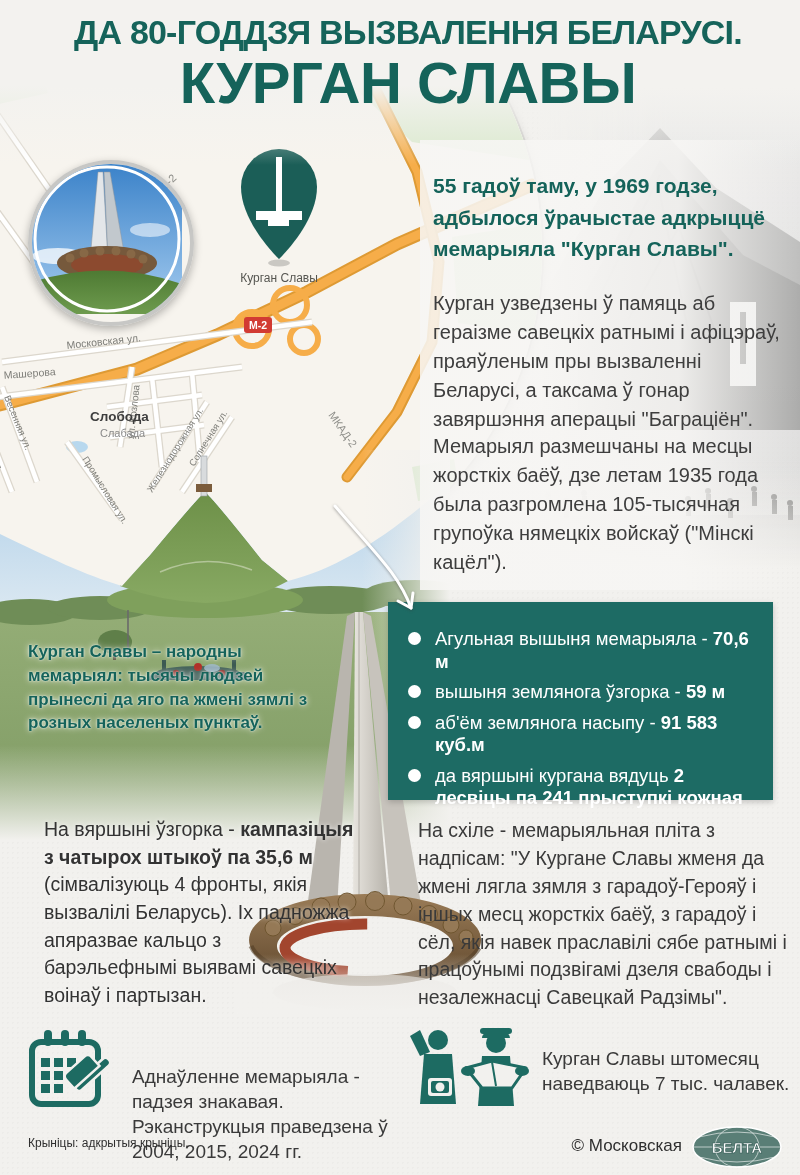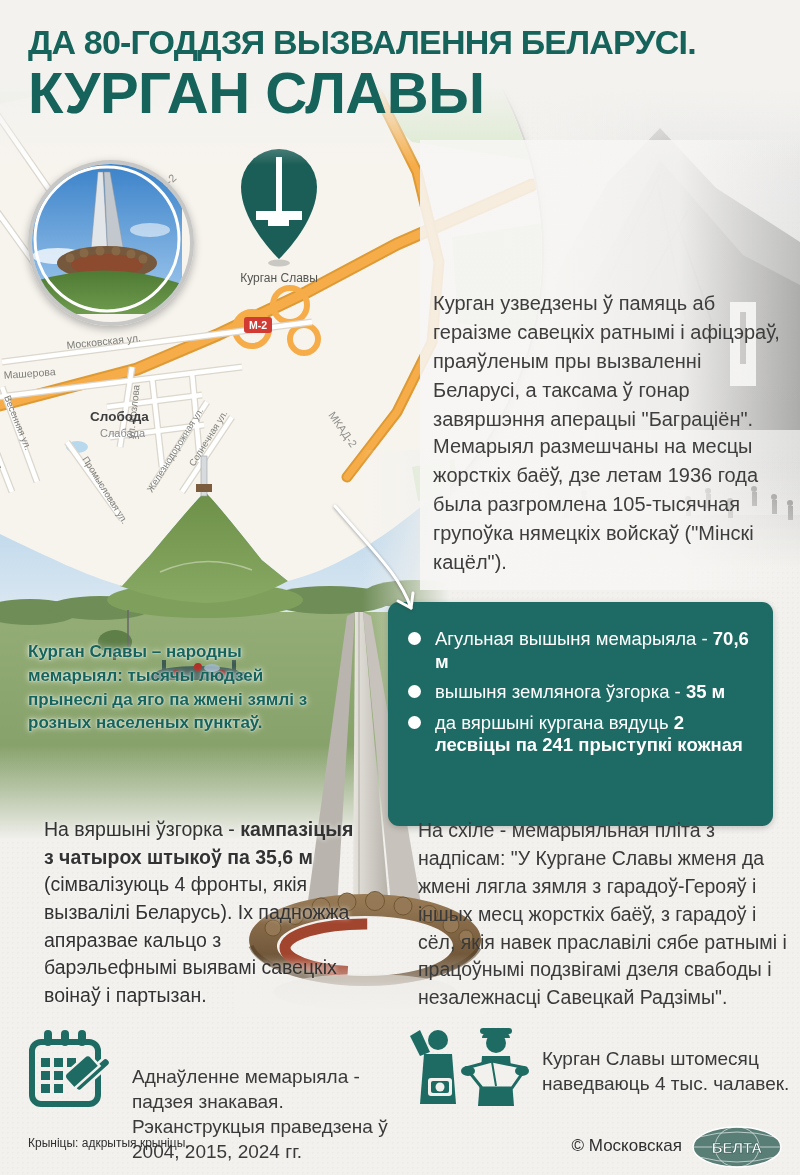--- a/index.html
+++ b/index.html
@@ -7,21 +7,21 @@
     position:relative;width:800px;height:1175px;overflow:hidden;
     background:#f2f1ee;
     background-image:radial-gradient(rgba(0,0,0,0.02) 1px, transparent 1px);
     background-size:5px 5px;
     font-family:"Liberation Sans",sans-serif;
     margin:0 auto;
   }
   .abs{position:absolute;}
 
   
-  #title-block{left:28px;top:22px;width:760px;z-index:40;}
+  #title-block{left:28px;top:12px;width:760px;z-index:40;text-align:center;}
   #title-line1{font-size:34px;font-weight:700;color:#15635a;letter-spacing:-0.8px;line-height:1.22;}
   #title-line2{font-size:58px;font-weight:700;color:#15635a;letter-spacing:-0.5px;line-height:1.05;}
 
   
   #bw-photo{left:538px;top:90px;width:262px;height:478px;z-index:1;opacity:.8;}
   #map-circle{
     left:-150px;top:-95px;width:690px;height:690px;border-radius:50%;
     overflow:hidden;z-index:2;border:2px solid #c6c5c2;
     box-shadow:0 3px 10px rgba(0,0,0,.15), inset 0 0 0 3px rgba(255,255,255,.85);
     background:#f7f4ee;
@@ -37,22 +37,22 @@
   #monument{left:235px;top:610px;width:250px;height:405px;z-index:6;}
 
   
   .lead-right{left:433px;top:170px;width:356px;z-index:30;
     font-size:21px;font-weight:700;color:#15635a;line-height:1.5;margin:0;}
   .para{width:356px;left:433px;z-index:30;font-size:20px;color:#3e3e3e;line-height:1.45;margin:0;}
   #para1{top:289px;}
   #para2{top:432px;}
 
   
-  #stats-box{left:388px;top:602px;width:385px;height:224px;background:#1d6b64;z-index:25;
-    box-shadow:0 2px 6px rgba(0,0,0,.2);border-radius:11px;}
+  #stats-box{left:388px;top:602px;width:385px;height:198px;background:#1d6b64;z-index:25;
+    box-shadow:0 2px 6px rgba(0,0,0,.2);}
   #stats-list{list-style:none;margin:0;padding:26px 18px 14px 18px;}
   #stats-list li{display:flex;align-items:flex-start;margin-bottom:8px;}
   #stats-list .dot{flex:0 0 13px;width:13px;height:13px;border-radius:50%;background:#fff;margin:4px 14px 0 2px;}
   #stats-list .stat-text{font-size:18.5px;color:#fff;line-height:1.22;}
   #stats-list b{font-weight:700;}
 
   
   #arrow{left:323px;top:496px;width:110px;height:130px;z-index:26;}
 
   
@@ -367,32 +367,37 @@
   <svg class="abs" id="arrow" viewBox="0 0 110 130" style="filter:drop-shadow(0 1px 1.5px rgba(60,60,60,.45));">
     <path d="M12,10 C50,55 76,78 88,112" stroke="#ffffff" stroke-width="3" fill="none" stroke-linecap="round"></path>
     <path d="M75,105 L88,112 L90,97" stroke="#ffffff" stroke-width="3" fill="none" stroke-linecap="round" stroke-linejoin="round"></path>
   </svg>
 
   <header class="abs" id="title-block">
     <div id="title-line1">ДА 80-ГОДДЗЯ ВЫЗВАЛЕННЯ БЕЛАРУСІ.</div>
     <div id="title-line2">КУРГАН СЛАВЫ</div>
   </header>
 
+  <p class="abs lead-right">55 гадоў таму, у 1969 годзе, адбылося ўрачыстае адкрыццё мемарыяла "Курган Славы".</p>
   <p class="abs para" id="para1">Курган узведзены ў памяць аб гераізме савецкіх ратнымі і афіцэраў, праяўленым пры вызваленні Беларусі, а таксама ў гонар завяршэння аперацыі "Баграціён".</p>
-  <p class="abs para" id="para2">Мемарыял размешчаны на месцы жорсткіх баёў, дзе летам 1936 года была разгромлена 105-тысячная групоўка нямецкіх войскаў ("Мінскі кацёл").</p>
+  <p class="abs para" id="para2">Мемарыял размешчаны на месцы жорсткіх баёў, дзе летам 1935 года была разгромлена 105-тысячная групоўка нямецкіх войскаў ("Мінскі кацёл").</p>
 
   <div class="abs" id="stats-box">
     <ul id="stats-list">
         <li>
           <span class="dot"></span>
           <span class="stat-text">Агульная вышыня мемарыяла - <b>70,6 м</b></span>
         </li>
         <li>
           <span class="dot"></span>
-          <span class="stat-text">вышыня землянога ўзгорка - <b>35 м</b></span>
+          <span class="stat-text">вышыня землянога ўзгорка - <b>59 м</b></span>
+        </li>
+        <li>
+          <span class="dot"></span>
+          <span class="stat-text">аб'ём землянога насыпу - <b>91 583 куб.м</b></span>
         </li>
         <li>
           <span class="dot"></span>
           <span class="stat-text">да вяршыні кургана вядуць <b>2 лесвіцы па 241 прыступкі кожная</b></span>
         </li>
       </ul>
   </div>
 
   <p class="abs" id="lead-left">Курган Славы – народны мемарыял: тысячы людзей прынеслі да яго па жмені зямлі з розных населеных пунктаў.</p>
   <p class="abs" id="para-left"><span>На вяршыні ўзгорка - </span><b>кампазіцыя з чатырох штыкоў па 35,6 м</b><span> (сімвалізуюць 4 фронты, якія вызвалілі Беларусь). Іх падножжа апяразвае кальцо з барэльефнымі выявамі савецкіх воінаў і партызан.</span></p>
@@ -438,21 +443,21 @@
         <path d="M74,12 a14,8 0 0 1 28,0 z" fill="#1d6b62"></path>
         <rect x="72" y="2" width="32" height="6" rx="3" fill="#1d6b62"></rect>
         <path d="M74,30 L102,30 L106,80 L70,80 Z" fill="#1d6b62"></path>
         <path d="M58,42 L84,35 L118,42 L104,62 L74,62 Z" fill="#f2f1ee" stroke="#1d6b62" stroke-width="3" stroke-linejoin="round"></path>
         <path d="M84,36 L88,60" stroke="#1d6b62" stroke-width="2"></path>
         <ellipse cx="60" cy="45" rx="7" ry="5" fill="#1d6b62"></ellipse>
         <ellipse cx="114" cy="45" rx="7" ry="5" fill="#1d6b62"></ellipse>
       </g>
     </svg>
   </div>
-  <p class="abs fact-text" id="fact2-text">Курган Славы штомесяц наведваюць 4 тыс. чалавек.</p>
+  <p class="abs fact-text" id="fact2-text">Курган Славы штомесяц наведваюць 7 тыс. чалавек.</p>
 
   <span class="abs" id="footer-sources">Крыніцы: адкрытыя крыніцы.</span>
   <span class="abs" id="footer-credit">© Московская</span>
   <div class="abs" id="belta-logo">
     <svg width="94" height="46" viewBox="0 0 94 46">
       <ellipse cx="47" cy="23" rx="44" ry="20" fill="#597e76"></ellipse>
       <ellipse cx="47" cy="23" rx="44" ry="20" fill="none" stroke="#ffffff" stroke-width="1.5"></ellipse>
       <ellipse cx="47" cy="23" rx="22" ry="20" fill="none" stroke="#ffffff" stroke-width="1" opacity=".6"></ellipse>
       <line x1="3" y1="23" x2="91" y2="23" stroke="#ffffff" stroke-width="1" opacity=".6"></line>
       <path d="M9,13 Q47,3 85,13 M9,33 Q47,43 85,33" fill="none" stroke="#ffffff" stroke-width="1" opacity=".6"></path>

